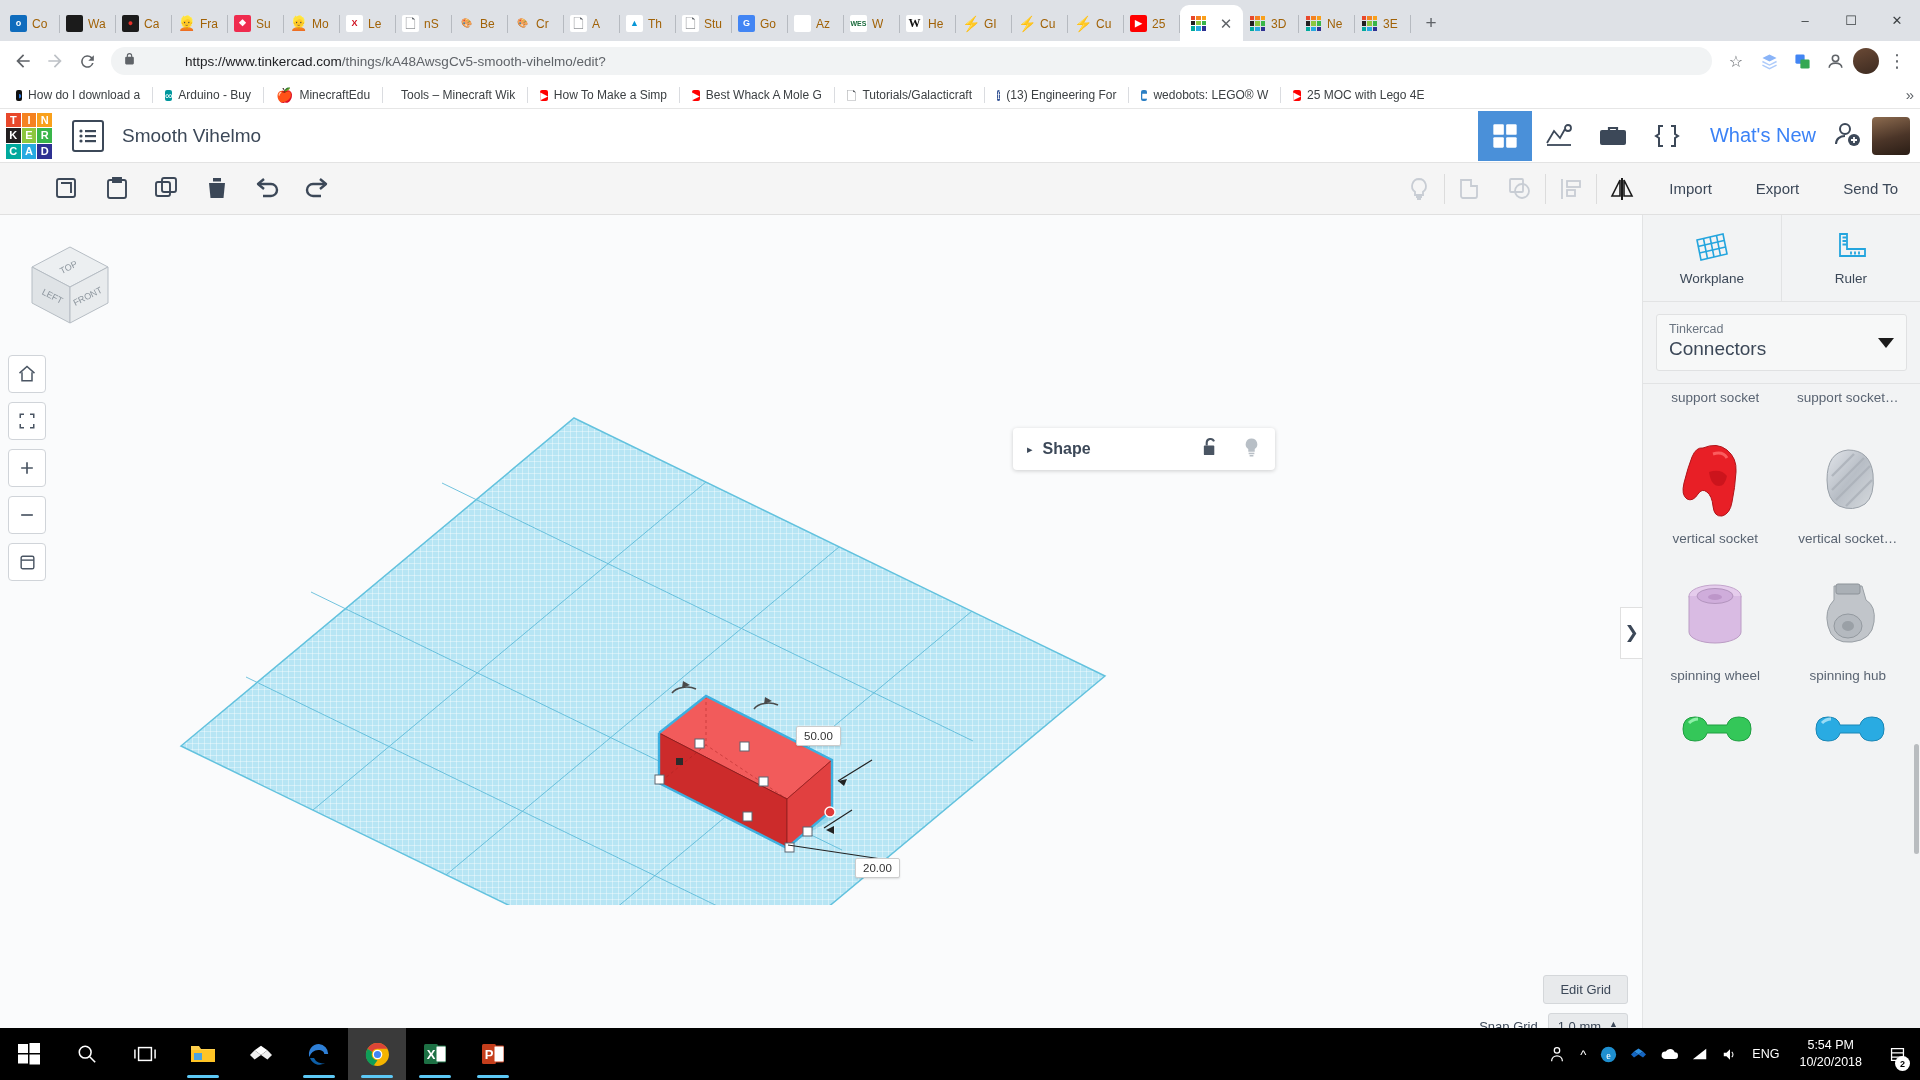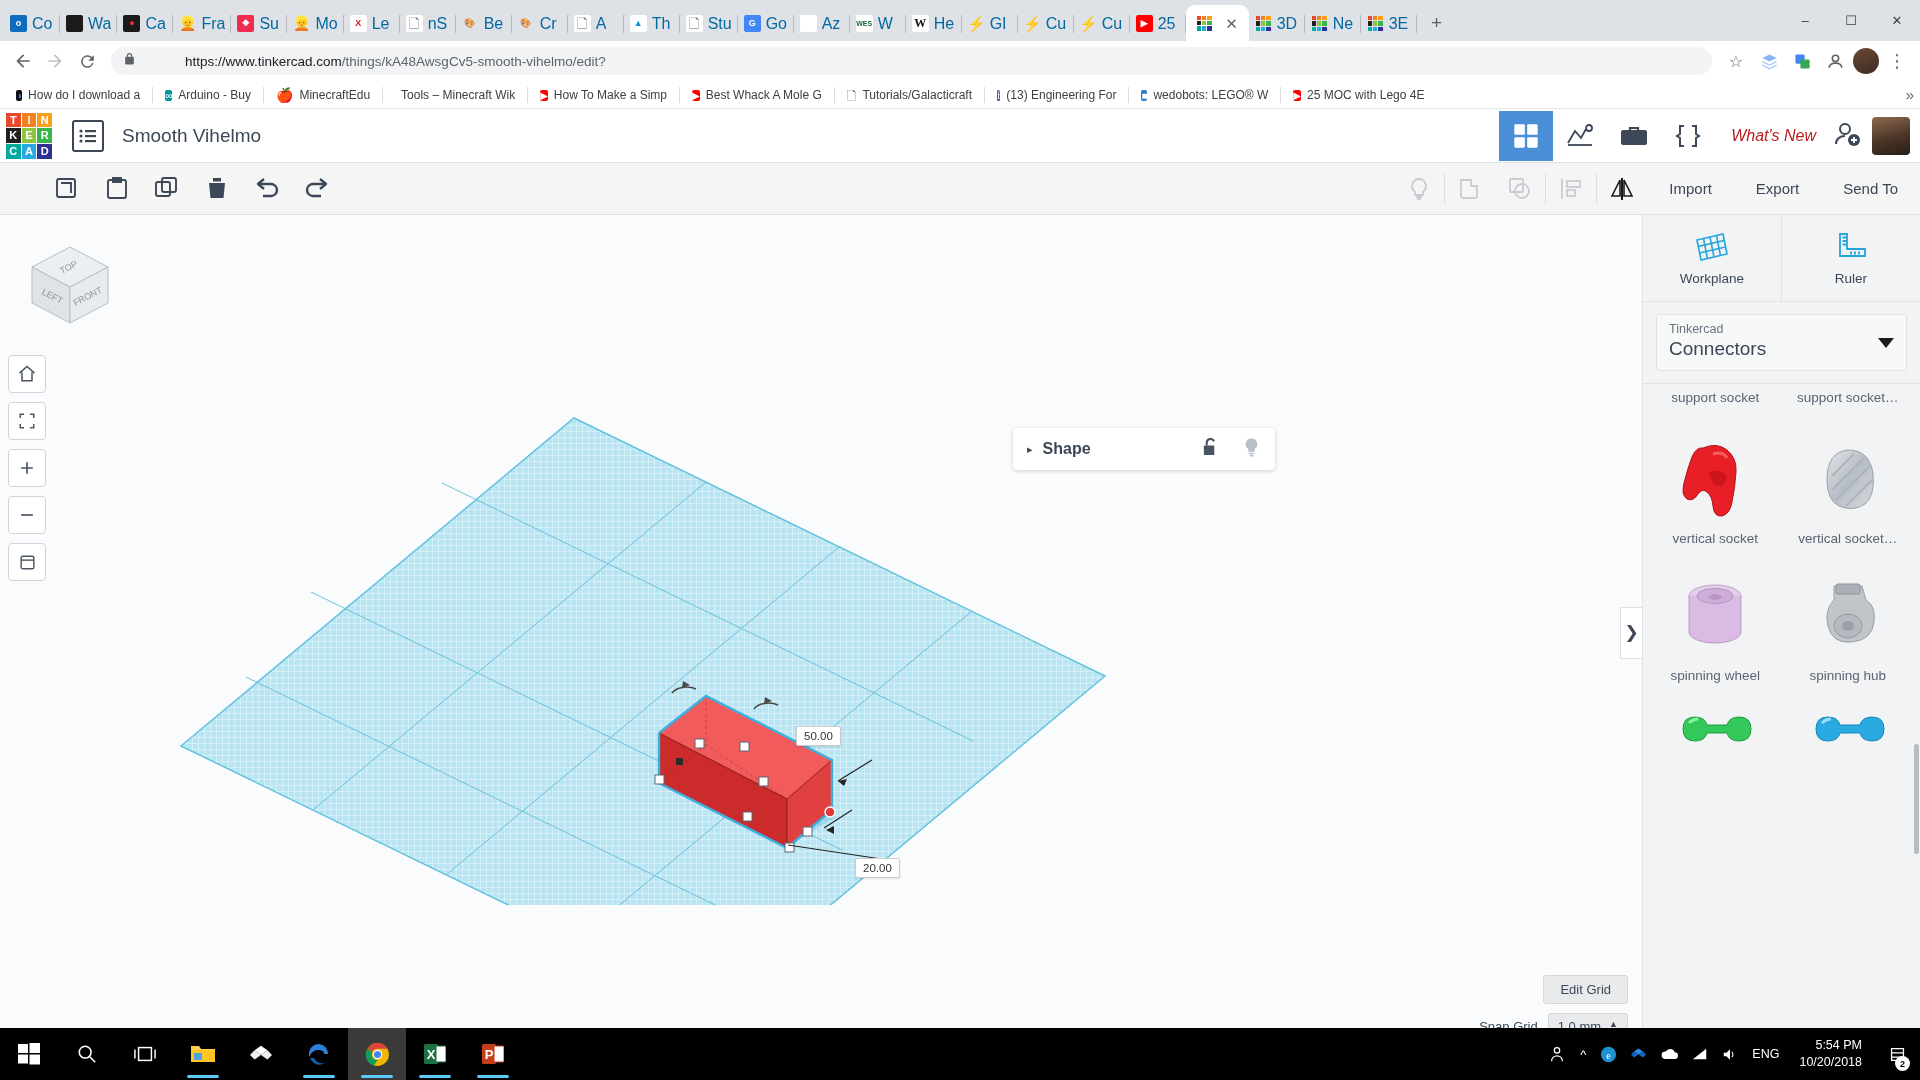--- a/index.html
+++ b/index.html
@@ -29,21 +29,21 @@
     gap: 5px;
     padding: 0 6px;
     position: relative;
     flex: 0 0 auto;
     max-width: 64px;
     min-width: 56px;
     overflow: hidden;
   }
   .tab .tfav { width: 17px; height: 17px; flex: 0 0 17px; display:block; }
   .tab .tlabel {
-    font-size: 16px; color: #0369a1; white-space: nowrap;
+    font-size: 12px; color: #a16207; white-space: nowrap;
     overflow: hidden; text-overflow: clip;
   }
   .tab:not(.active)::after {
     content: ""; position: absolute; right: 0; top: 9px;
     width: 1px; height: 18px; background: #b6bac0;
   }
   .tab.active {
     background: #fff;
     border-radius: 9px 9px 0 0;
     max-width: none;
@@ -168,21 +168,21 @@
     margin-left: 18px; font-size: 19px; color: #3c4858; font-weight: normal;
   }
   .tc-header-right {
     margin-left: auto; display: flex; align-items: center; gap: 0px; padding-right: 10px;
   }
   .tc-hbtn {
     width: 54px; height: 50px; display: flex; align-items: center; justify-content: center;
     color: #3c4858;
   }
   .tc-hbtn.active { background: #4a90d9; }
-  .tc-whatsnew { font-size: 16px; color: #b91c1c; margin: 0 16px; font-style: italic; }
+  .tc-whatsnew { font-size: 20px; color: #3b82f6; margin: 0 16px; }
   .tc-user { display:flex; align-items:center; gap:10px; }
   .tc-avatar {
     width: 38px; height: 38px; border-radius: 4px; flex:0 0 38px;
     background: linear-gradient(165deg,#8c6b4f 0%,#4b3528 55%,#2a1d15 100%);
   }
 
   
   .tc-toolbar {
     height: 52px; background: #f5f5f5; display: flex; align-items: center;
     border-bottom: 1px solid #e0e0e0; position: relative; padding-left: 42px;
@@ -331,21 +331,21 @@
     width: 58px; height:52px; display:flex; align-items:center; justify-content:center;
     position:relative;
   }
   .tbitem.run::after {
     content:""; position:absolute; bottom:2px; left:13px; width:32px; height:3px;
     background:#5cc8f5; border-radius:2px;
   }
   .tbitem.act { background:#3a3a3a; }
   .tray { margin-left:auto; display:flex; align-items:center; gap:14px; padding-right:8px;}
   .tray-ic { color:#fff; font-size:14px; display:flex; align-items:center;}
-  .clock { color:#fff; font-size:12.5px; text-align:right; line-height:1.35; padding:0 6px;}
+  .clock { color:#fff; font-size:12.5px; text-align:center; line-height:1.35; padding:0 6px;}
   .notif {
     width:30px; height:52px; display:flex; align-items:center; justify-content:center;
     position:relative; color:#fff;
   }
   .notif .badge {
     position:absolute; right:2px; bottom:9px; width:15px; height:15px; border-radius:50%;
     background:#fff; color:#000; font-size:9px; display:flex;
     align-items:center; justify-content:center; font-weight:bold;
   }
 </style>

